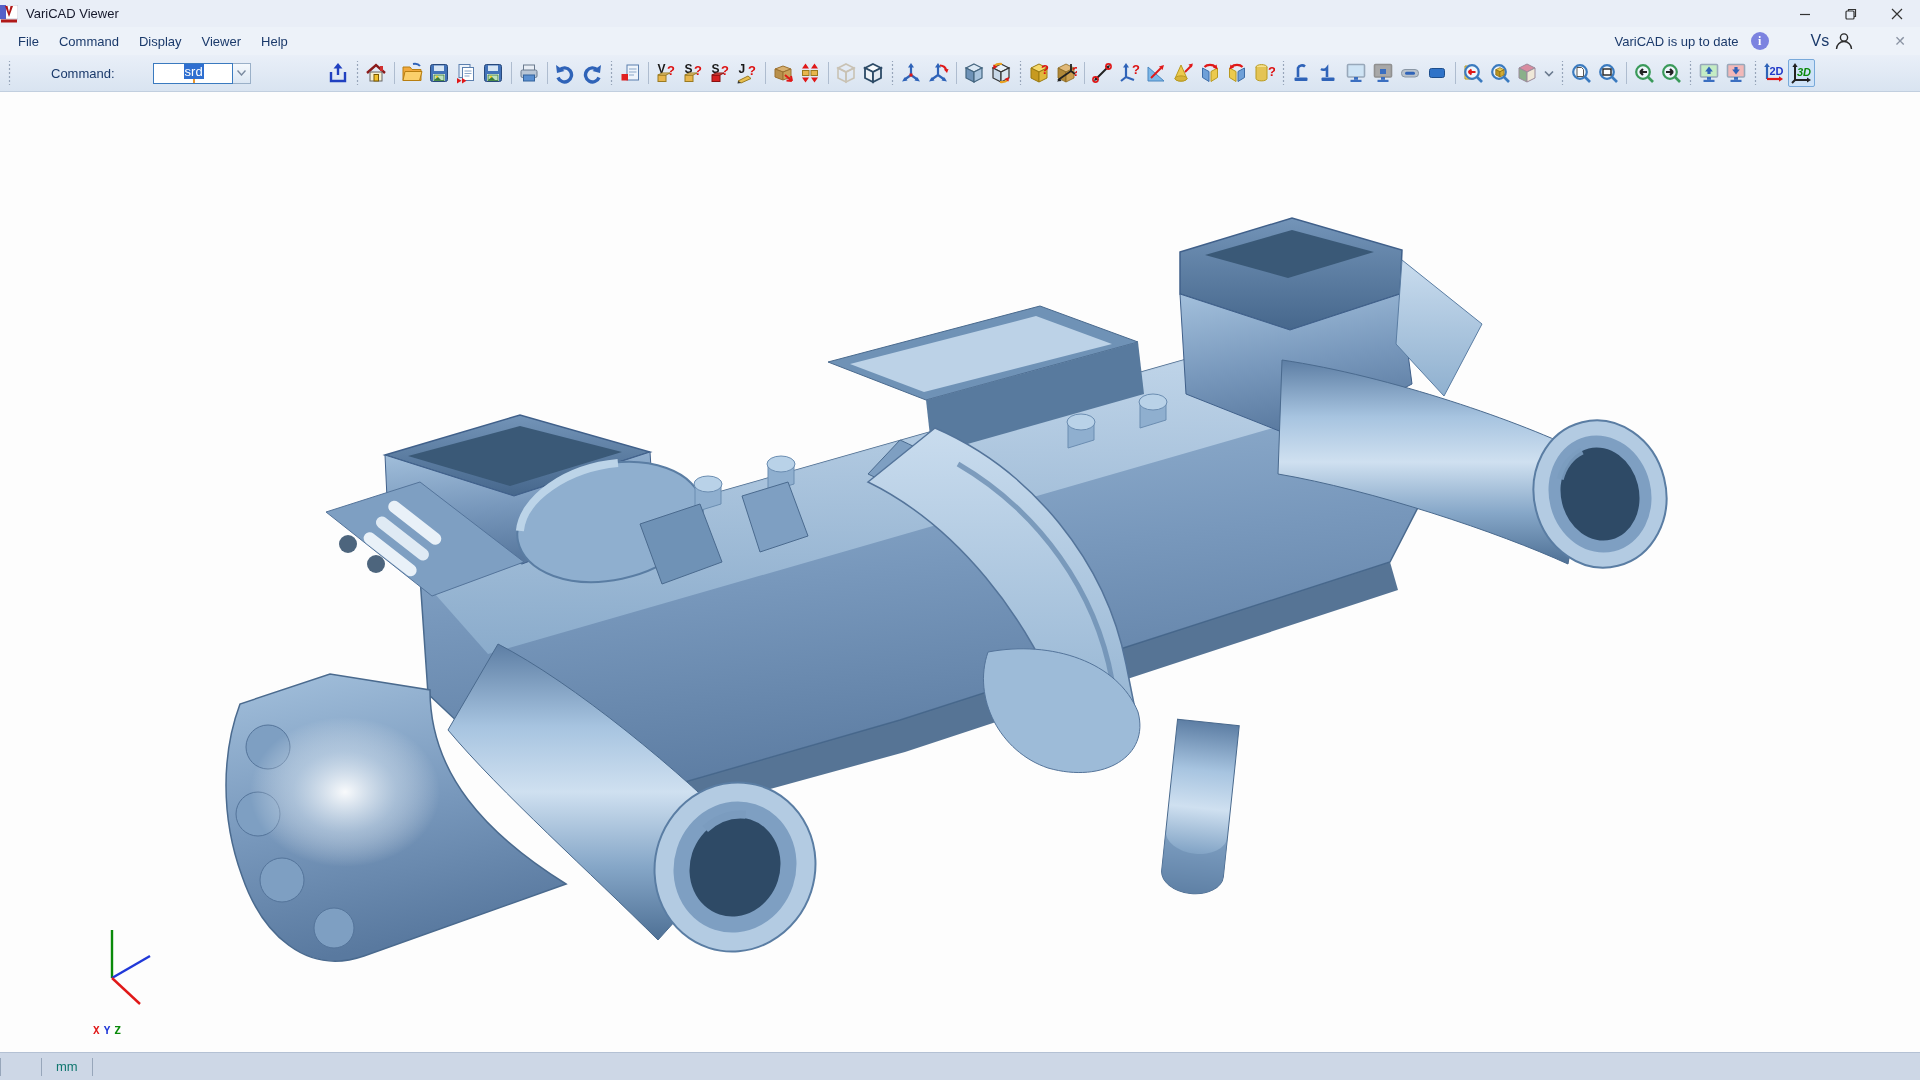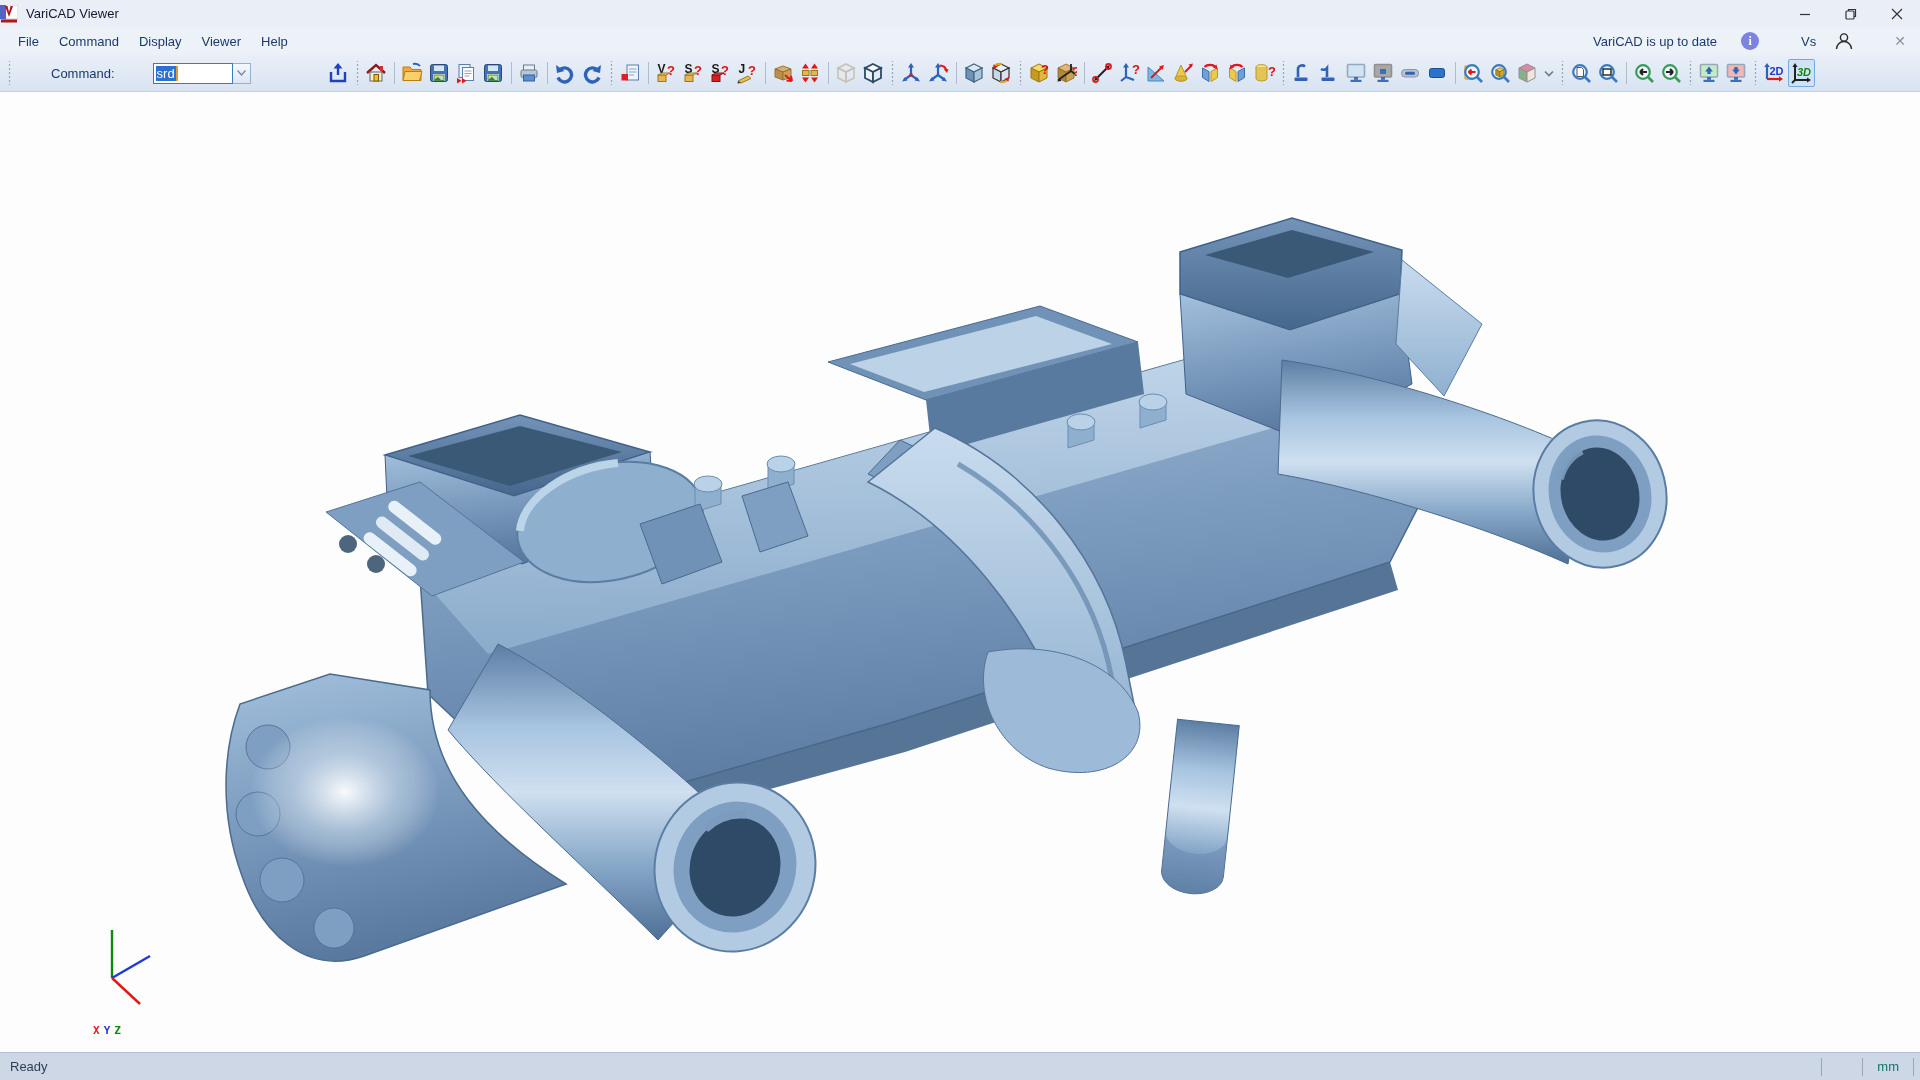--- a/index.html
+++ b/index.html
@@ -15,44 +15,44 @@
   .titlebar .spacer { flex:1; }
   .winbtn { width:46px; height:27px; display:flex; align-items:center; justify-content:center;
     font-size:13px; color:#333; }
   .winbtn svg { display:block; }
 
   
   .menubar { height:28px; background:#edf2f9; display:flex; align-items:center;
     padding-left:8px; flex:0 0 auto;text-align:center; }
   .menu-item { font-size:13px; color:#1b3a6b; padding:5px 10px; cursor:default; }
   .menubar .spacer { flex:1; }
-  .update-status { font-size:13px; color:#1b3a6b; margin-right:24px; }
+  .update-status { font-size:13px; color:#1b3a6b; margin-right:12px; }
   .info-badge { width:18px; height:18px; border-radius:50%; background:#7c83e0; color:#fff;
     font-size:12px; font-weight:bold; display:flex; align-items:center; justify-content:center;
     font-family:"Liberation Serif", serif; margin-right:42px; }
-  .user-label { font-size:13px; color:#1b3a6b; margin-right:18px; }
+  .user-label { font-size:16px; color:#1b3a6b; margin-right:5px; }
   .user-icon { margin-right:40px; }
   .menu-close { color:#8a93a3; font-size:14px; margin-right:14px; }
 
   
   .toolbar { height:37px; background:linear-gradient(#e9eff8,#d9e4f1);
     border-bottom:1px solid #c2cfdf; display:flex; align-items:center;
     padding:0 4px; flex:0 0 auto; white-space:nowrap;gap:32px; }
   .tb-handle { width:5px; height:24px; margin:0 3px;
     background-image:radial-gradient(#97a5b9 1px, transparent 1.2px);
     background-size:5px 4px; background-position:center; flex:0 0 auto; }
   .tb-sep { width:1px; height:22px; background:#aebccf; margin:0 4px; flex:0 0 auto; }
   .tb-btn { width:27px; height:28px; display:flex; align-items:center; justify-content:center;
     border:1px solid transparent; border-radius:2px; flex:0 0 auto; }
   .tb-btn.narrow { width:16px; }
   .tb-btn.selected { background:#cfe3f8; border-color:#78a9da;font-style:italic; }
   .cmd-label { font-size:13px; color:#1b3a6b; margin:0 6px 0 4px; }
   .cmd-box { display:flex; align-items:center; }
   .cmd-input { width:80px; height:21px; background:#fff; border:1px solid #3a7abf;
-    display:flex; align-items:center; padding-left:2px; font-size:13px; }
+    display:flex; align-items:center; padding-left:2px; font-size:13px;flex-direction:column; }
   .cmd-sel { background:#2f6fd0; color:#fff; padding:0 1px; }
   .cmd-caret { width:2px; height:15px; background:#e8972f; }
   .cmd-dd { width:18px; height:21px; border:1px solid #9ab0c8; border-left:none;
     background:linear-gradient(#f5f9fd,#dce7f3); display:flex; align-items:center;
     justify-content:center; }
 
   
   .viewport { flex:1; position:relative; background:#fdfdfd; overflow:hidden; }
   .axis-triad { position:absolute; left:70px; top:820px; }
   .axis-labels { position:absolute; left:93px; top:932px; font-family:"DejaVu Sans Mono", monospace;
@@ -652,20 +652,19 @@
     <path d="M42 66 L42 18" stroke="#0a8a0a" stroke-width="2.4"></path>
     <path d="M42 66 L80 44" stroke="#2038d8" stroke-width="2.4"></path>
     <path d="M42 66 L70 92" stroke="#e01818" stroke-width="2.4"></path>
   </svg>
   <div class="axis-labels">
     <span id="ax-x" style="color: rgb(224, 24, 24);">X</span><span id="ax-y" style="color: rgb(32, 56, 216);">Y</span><span id="ax-z" style="color: rgb(10, 138, 10);">Z</span>
   </div>
 </div>
 
 <div class="statusbar">
-  <span class="status-left">Ready</span>
   <span class="st-sep"></span>
   <span class="st-gap"></span>
   <span class="st-sep"></span>
   <span class="st-cell">mm</span>
   <span class="st-sep"></span>
   <span class="st-end"></span>
 </div>
 
 </body></html>

